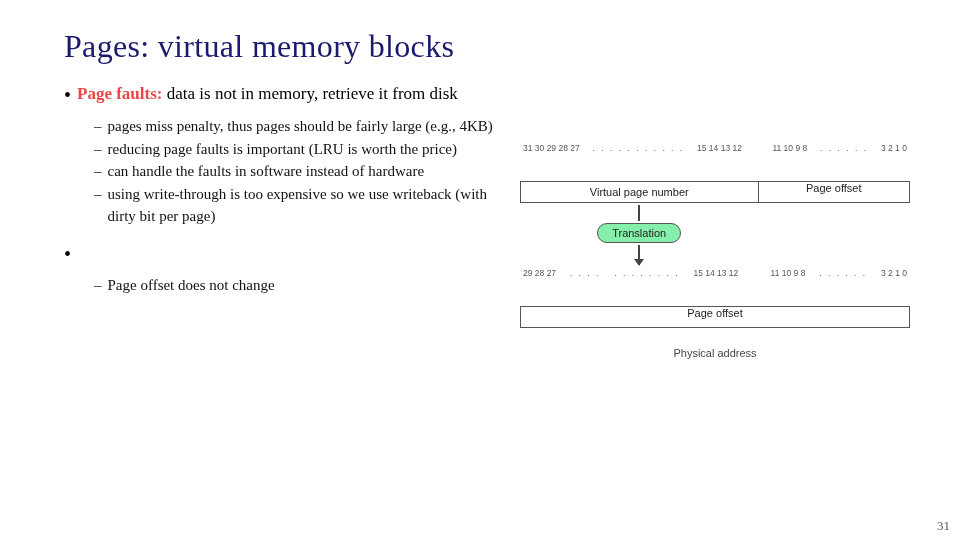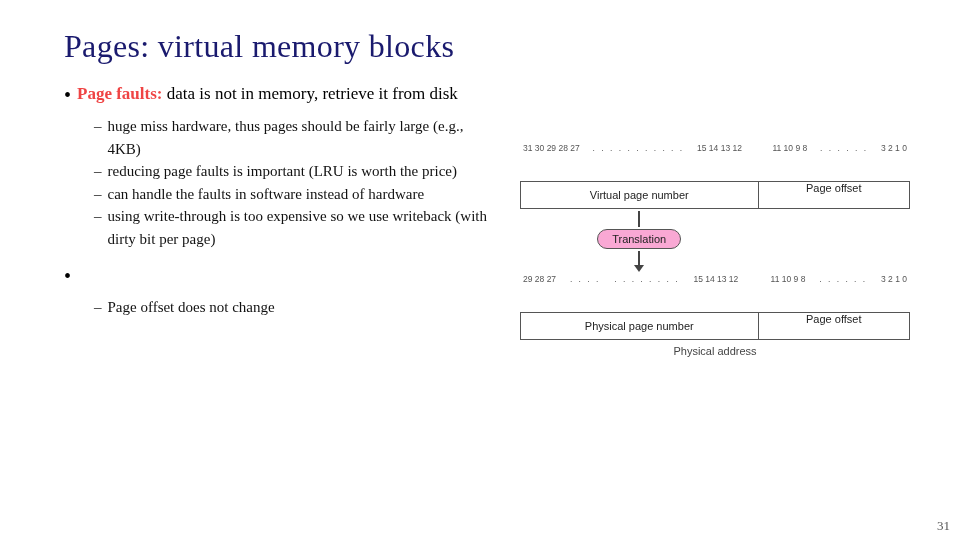--- a/index.html
+++ b/index.html
@@ -98,21 +98,21 @@
     
     .diagram {
       width: 390px;
       font-family: Liberation Sans, sans-serif;
       font-size: 11px;
     }
 
     .mem-box-row {
       display: flex;
       width: 100%;
-      height: 28px;
+      height: 22px;
       border: 1.5px solid #555;
       margin-bottom: 2px;
       margin-top: 28px;
     }
 
     .mem-box-vpn {
       flex: 2.2;
       border-right: 1.5px solid #555;
       display: flex;
       align-items: center;
@@ -129,30 +129,30 @@
       font-size: 11px;
       color: #222;
     }
 
     .translation-box {
       border: 1.5px solid #555;
       border-radius: 10px;
       padding: 3px 14px;
       font-size: 11px;
       color: #222;
-      background: #f9a8d4;
+      background: #86efac;
       display: inline-block;
       margin: 2px 0;
     }
 
     .phys-addr-label {
       text-align: center;
       font-size: 11px;
       color: #444;
-      margin-top: 5px;
+      margin-top: 19px;
     }
 
     .page-num-bottom {
       position: absolute;
       right: 10px;
       bottom: 6px;
       font-size: 13px;
       color: #555;
       text-align: center;
     }
@@ -175,21 +175,21 @@
       <div class="bullet-main">
         <span class="bullet-dot">•</span>
         <span class="bullet-text">
           <span class="red-bold">Page faults:</span><span> data is not in memory, retrieve it from disk</span>
         </span>
       </div>
 
       <div class="sub-bullets">
         <div class="sub-bullet">
           <span class="sub-bullet-dash">–</span>
-          <span>huge miss hardware, thus pages should be fairly large (e.g., 4KB)</span>
+          <span>pages miss penalty, thus pages should be fairly large (e.g., 4KB)</span>
         </div>
         <div class="sub-bullet">
           <span class="sub-bullet-dash">–</span>
           <span>reducing page faults is important (LRU is worth the price)</span>
         </div>
         <div class="sub-bullet">
           <span class="sub-bullet-dash">–</span>
           <span>can handle the faults in software instead of hardware</span>
         </div>
         <div class="sub-bullet">
@@ -258,23 +258,20 @@
             <span style="letter-spacing:2px;">. . . .</span>
             <span style="letter-spacing:2px;">. . . . . . . .</span>
             <span>15 14 13 12</span>
             <span>&nbsp;&nbsp;</span>
             <span>11 10 9 8</span>
             <span style="letter-spacing:2px;">. . . . . .</span>
             <span>3 2 1 0</span>
           </div>
 
           <div class="mem-box-row">
-            <div class="mem-box-vpn">
-              <span>Physical page number</span>
-            </div>
             <div class="mem-box-offset">
               <span>Page offset</span>
             </div>
           </div>
         </div>
 
         <div class="phys-addr-label">Physical address</div>
 
       </div>
     </div>

